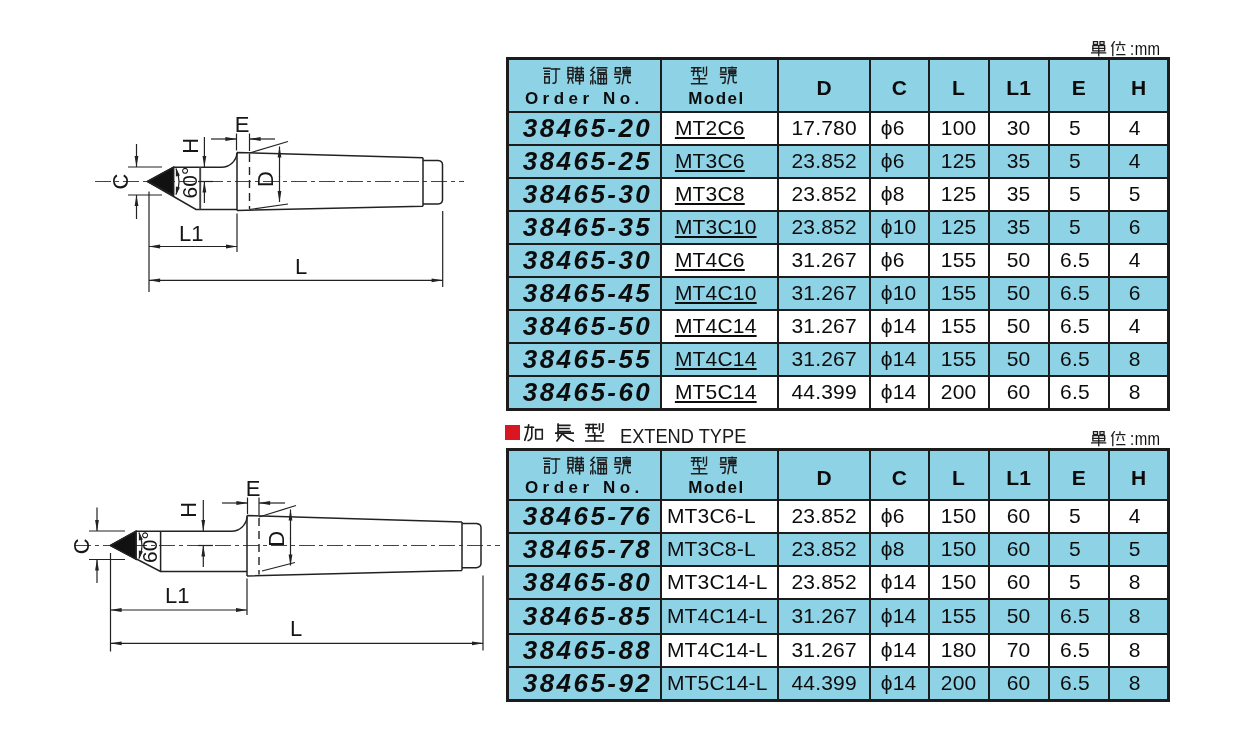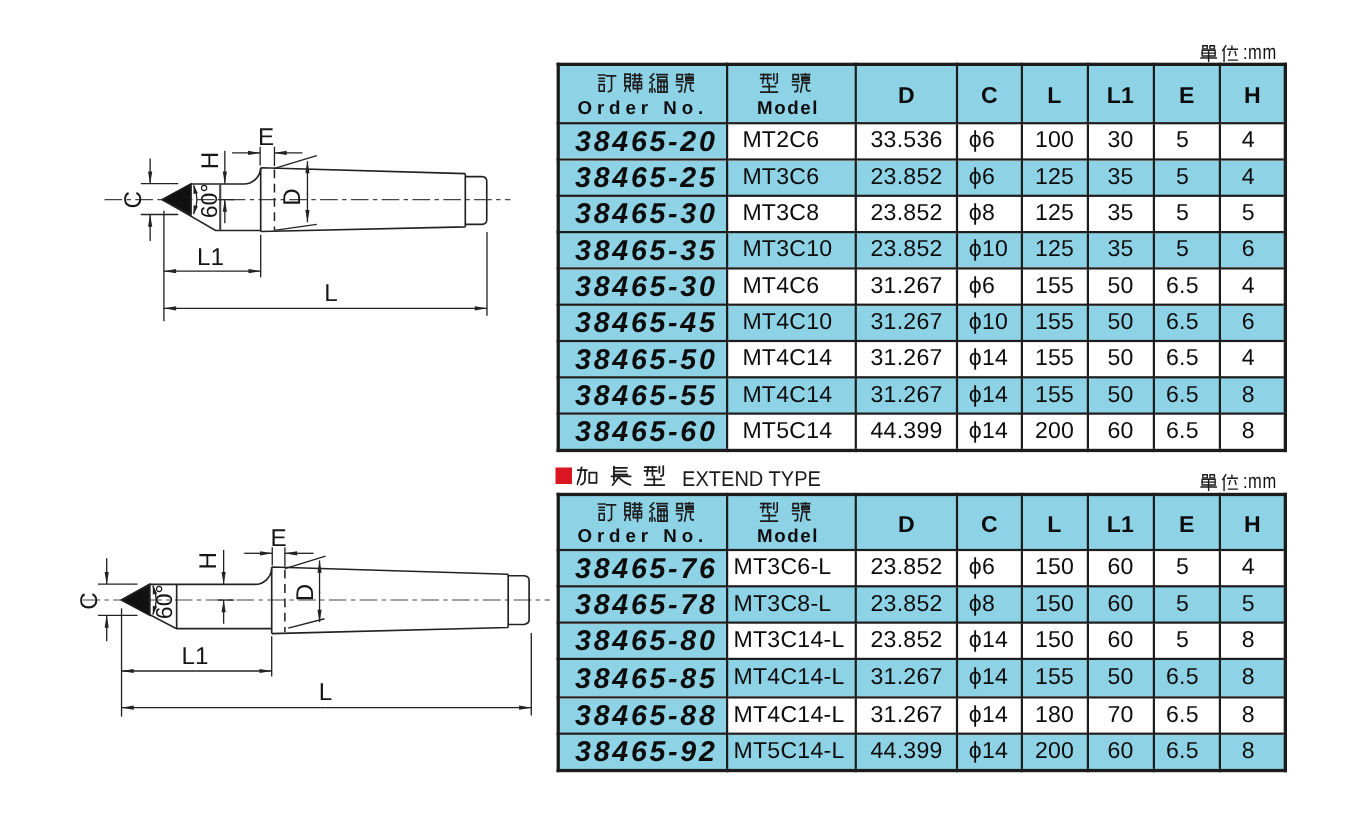--- a/index.html
+++ b/index.html
@@ -10,21 +10,21 @@
 td{padding:0;text-align:center;vertical-align:middle;overflow:hidden;white-space:nowrap;}
 .tbl{position:absolute;left:505.8px;}
 .tbl td{border:2px solid #1c1c1c;font-size:21px;letter-spacing:0.2px;color:#0c0c0c;}
 .tbl tr:not(.hd) td:nth-child(4){text-align:left;padding-left:9.5px;}
 .tbl tr:not(.hd) td:nth-child(7),.tbl tr:not(.hd) td:nth-child(8){padding-right:8px;}
 .tbl{border:3px solid #1c1c1c;}
 .hd td{background:#8ed2e6;}
 .blue{background:#8ed2e6;}
 .tbl td.ord{font-style:italic;font-weight:bold;font-size:26px;letter-spacing:2.45px;text-indent:6.4px;}
 .mdl{text-align:left;}
-.t1 .mdl{padding-left:13px;}
+.t1 .mdl{padding-left:13px;text-decoration:underline;}
 .t2 .mdl{padding-left:5px;}
 .hl{font-weight:bold;font-size:19.5px;letter-spacing:1.2px;padding-top:6px;}
 .en{font-weight:bold;font-size:17px;letter-spacing:4.5px;}
 .enm{font-weight:bold;font-size:17px;letter-spacing:1.5px;transform:translateX(-3px);}
 .unit{position:absolute;font-size:17px;color:#111;}
 svg{display:block;}
 .hcjk{display:flex;justify-content:center;align-items:center;}
 .hcjk svg{margin:0 3px;transform:scaleY(1.08);}
 .shiftR{transform:translateX(3px);}
 .shiftL{transform:translateX(-5.5px);}
@@ -230,21 +230,21 @@
 <td class="hl">D</td>
         <td class="hl">C</td>
         <td class="hl">L</td>
         <td class="hl">L1</td>
         <td class="hl">E</td>
         <td class="hl">H</td>
 </tr>
 <tr style="height:29.5px;">
         <td class="blue ord">38465-20</td>
         <td class="mdl">MT2C6</td>
-        <td>33.536</td>
+        <td>17.780</td>
         <td>ϕ6</td>
         <td>100</td>
         <td>30</td>
         <td>5</td>
         <td>4</td>
       </tr>
 <tr style="height:29.5px;">
         <td class="blue ord">38465-25</td>
         <td class="blue mdl">MT3C6</td>
         <td class="blue">23.852</td>

